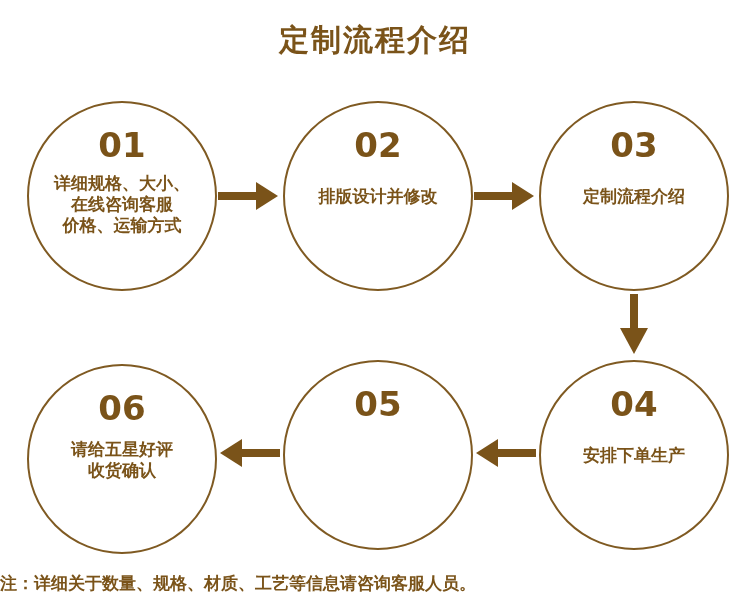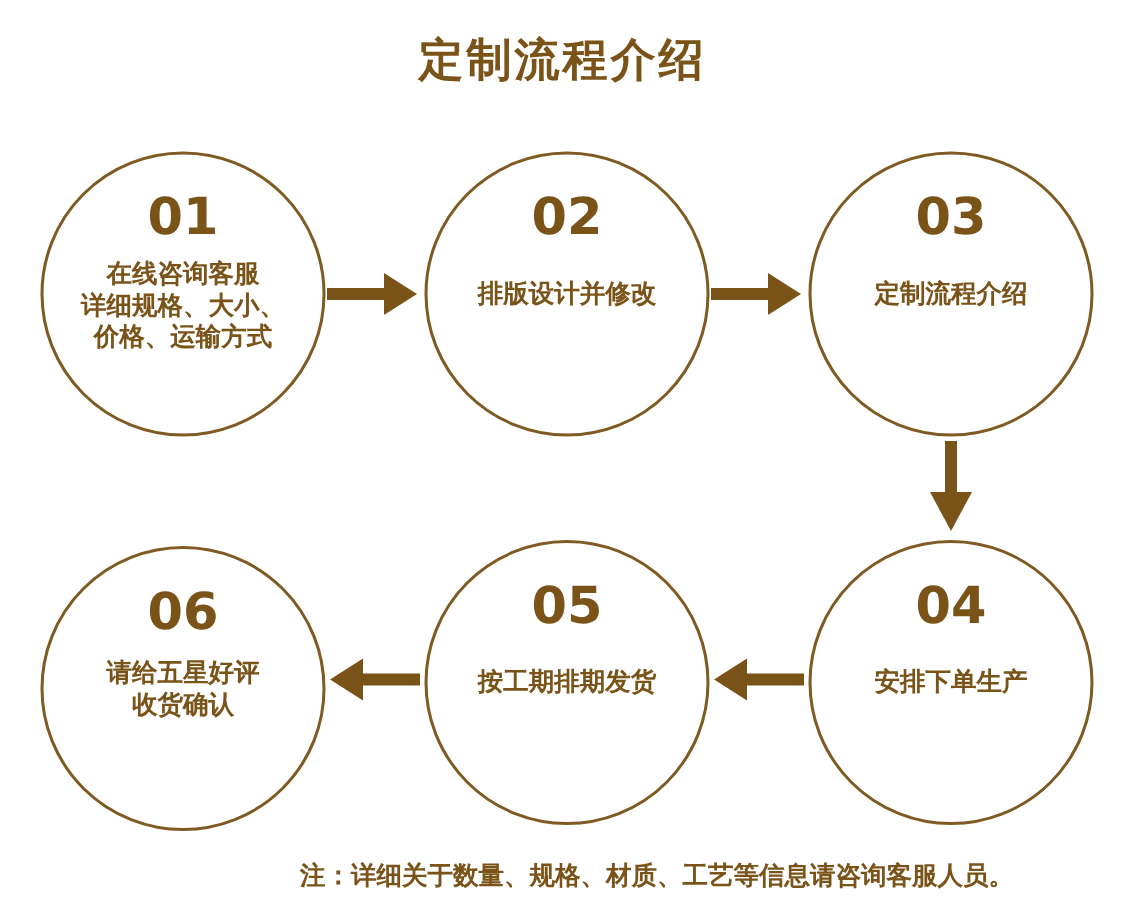--- a/index.html
+++ b/index.html
@@ -24,33 +24,33 @@
       color: #7a5319; font-family: "DejaVu Sans", sans-serif;
     }
     .label {
       position: absolute; left: 0; width: 100%;
       text-align: center; font-size: 17px; font-weight: bold;
       color: #7a5319; line-height: 21px;
     }
     .arrow { position: absolute; }
     .footer {
       position: absolute; top: 572px; left: 0; width: 676px;
-      text-align: right; font-size: 17px; font-weight: bold; color: #7a5319;
+      text-align: left; font-size: 17px; font-weight: bold; color: #7a5319;
     }
   </style>
 </head>
 <body>
 
 <div class="title">定制流程介绍</div>
 
 <div class="circle" style="left:27px; top:101px;">
   <div class="num">01</div>
   <div class="label" style="top:70px;">
+    <div>详细规格、大小、</div>
     <div>在线咨询客服</div>
-    <div>详细规格、大小、</div>
     <div>价格、运输方式</div>
   </div>
 </div>
 
 <div class="circle" style="left:283px; top:101px;">
   <div class="num">02</div>
   <div class="label" style="top:83px;">排版设计并修改</div>
 </div>
 
 <div class="circle" style="left:539px; top:101px;">
@@ -58,21 +58,20 @@
   <div class="label" style="top:83px;">定制流程介绍</div>
 </div>
 
 <div class="circle" style="left:539px; top:360px;">
   <div class="num">04</div>
   <div class="label" style="top:83px;">安排下单生产</div>
 </div>
 
 <div class="circle" style="left:283px; top:360px;">
   <div class="num">05</div>
-  <div class="label" style="top:83px;">按工期排期发货</div>
 </div>
 
 <div class="circle" style="left:27px; top:364px;">
   <div class="num">06</div>
   <div class="label" style="top:73px;">
     <div>请给五星好评</div>
     <div>收货确认</div>
   </div>
 </div>
 

